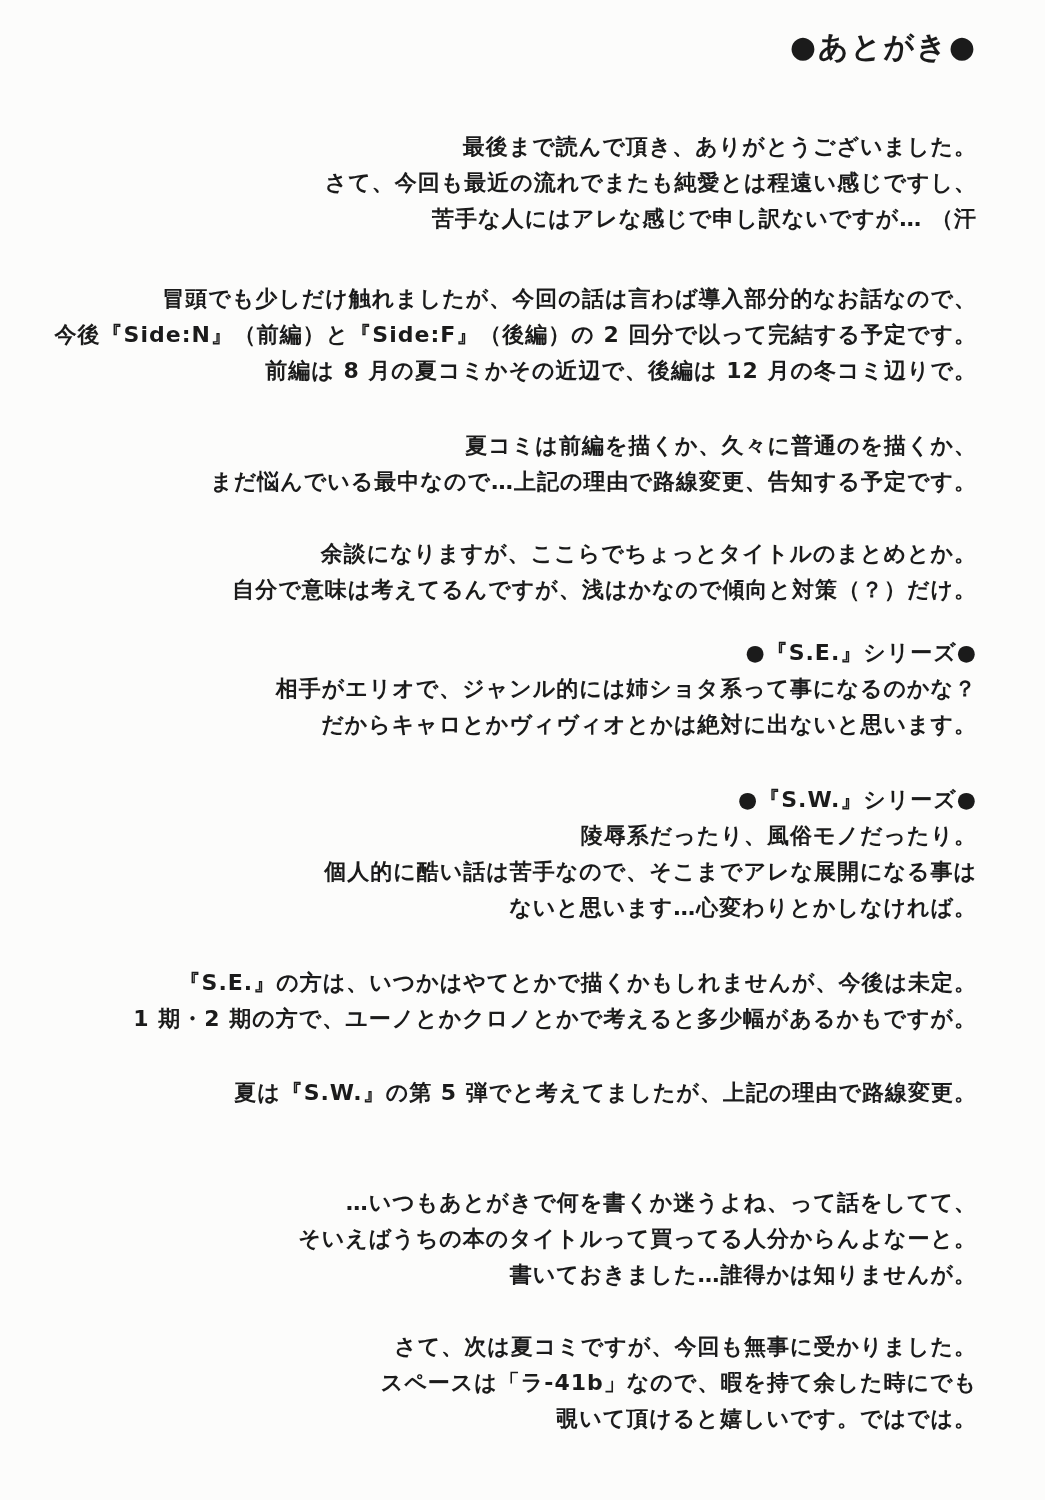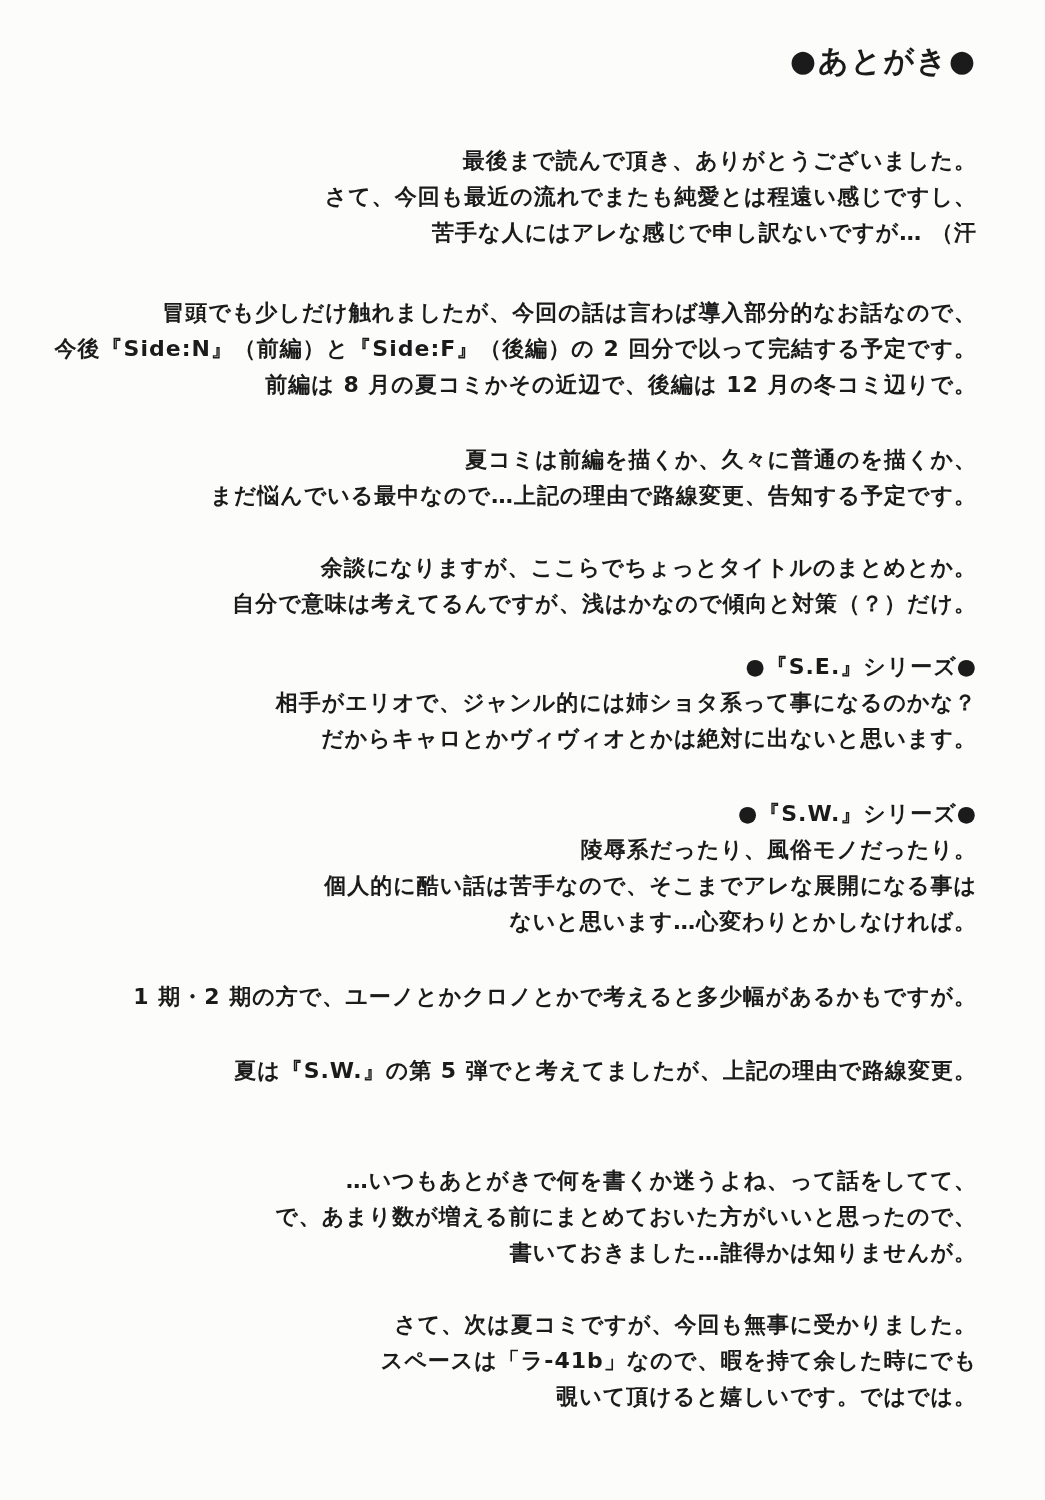--- a/index.html
+++ b/index.html
@@ -7,21 +7,21 @@
     padding: 0;
     background: #e9e9e7;
   }
   .page {
     position: relative;
     width: 1045px;
     height: 1500px;
     margin: 0 auto;
     box-sizing: border-box;
     background: #fcfcfb;
-    padding: 44px 68px 0 40px;
+    padding: 30px 68px 0 40px;
     text-align: right;
     font-family: "DejaVu Sans", "Liberation Sans", sans-serif;
     color: #1b1b1b;
     overflow: hidden;
   }
   .title {
     font-size: 30px;
     line-height: 34px;
     font-weight: bold;
     letter-spacing: 2px;
@@ -77,30 +77,31 @@
   </div>
 
   <div class="block" style="margin-top:39px">
     <div class="line series-heading">●『S.W.』シリーズ●</div>
     <div class="line">陵辱系だったり、風俗モノだったり。</div>
     <div class="line">個人的に酷い話は苦手なので、そこまでアレな展開になる事は</div>
     <div class="line">ないと思います…心変わりとかしなければ。</div>
   </div>
 
   <div class="block" style="margin-top:39px">
+    <div class="line">『S.E.』の方は、いつかはやてとかで描くかもしれませんが、今後は未定。</div>
     <div class="line">1 期・2 期の方で、ユーノとかクロノとかで考えると多少幅があるかもですが。</div>
   </div>
 
   <div class="block" style="margin-top:38px">
     <div class="line">夏は『S.W.』の第 5 弾でと考えてましたが、上記の理由で路線変更。</div>
   </div>
 
   <div class="block" style="margin-top:74px">
     <div class="line">…いつもあとがきで何を書くか迷うよね、って話をしてて、</div>
-    <div class="line">で、あまり数が増える前にまとめておいた方がいいと思ったので、</div>
+    <div class="line">そいえばうちの本のタイトルって買ってる人分からんよなーと。</div>
     <div class="line">書いておきました…誰得かは知りませんが。</div>
   </div>
 
   <div class="block" style="margin-top:36px">
     <div class="line">さて、次は夏コミですが、今回も無事に受かりました。</div>
     <div class="line">スペースは「ラ-41b」なので、暇を持て余した時にでも</div>
     <div class="line">覗いて頂けると嬉しいです。ではでは。</div>
   </div>
 
 </div>

